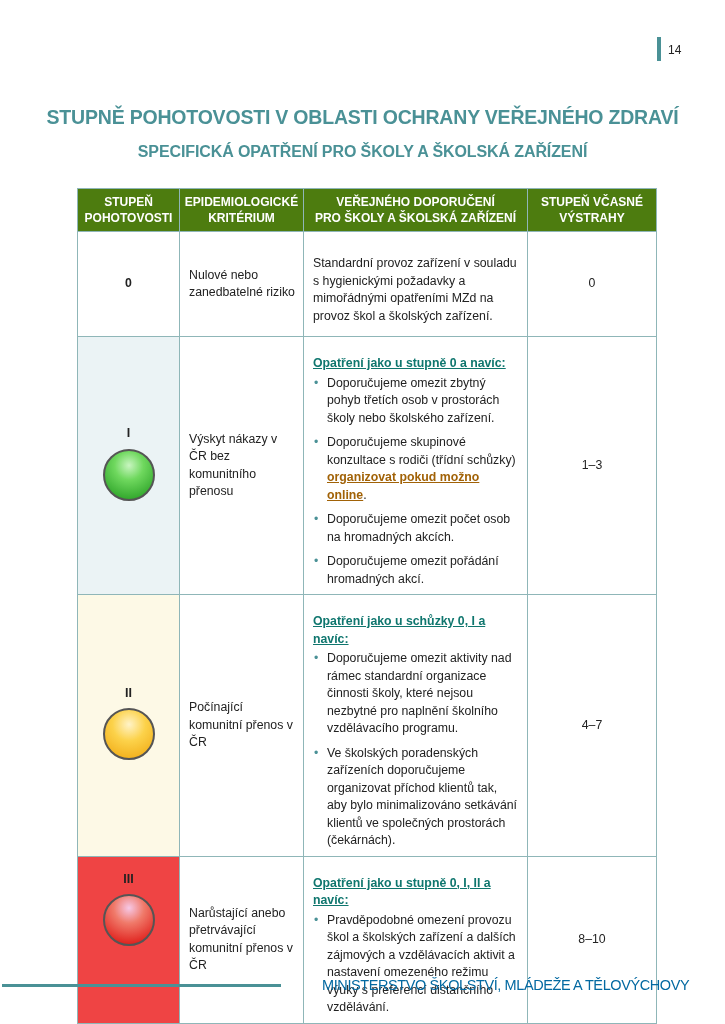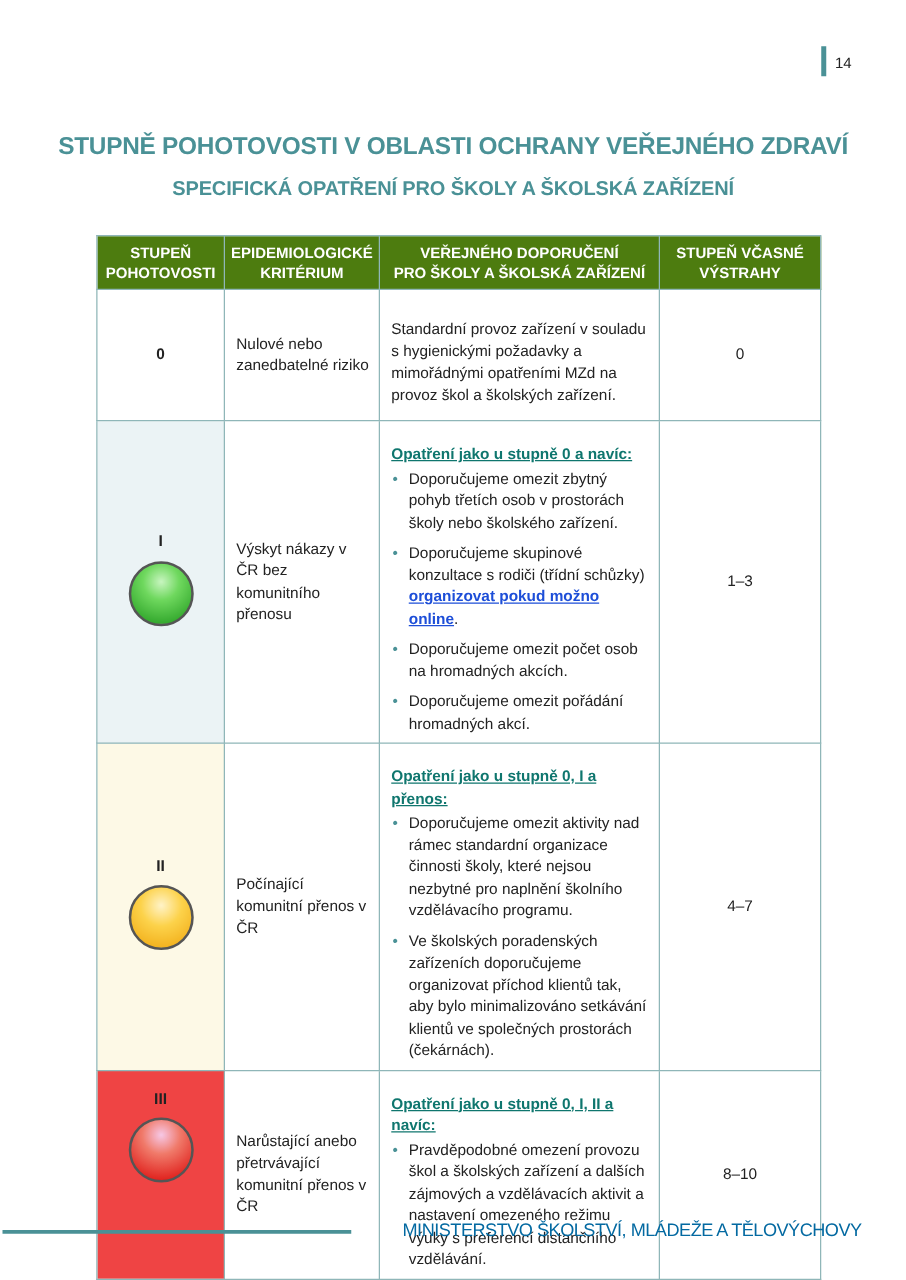--- a/index.html
+++ b/index.html
@@ -62,21 +62,21 @@
     .light.red { background: radial-gradient(circle at 50% 25%, #f6c8e6 0%, #f07a6a 35%, #e0201c 85%); }
     .recs-heading {
       color: #0f766e; font-weight: bold; text-decoration: underline; margin-bottom: 2px;
     }
     ul.bullets { list-style: none; margin: 0; padding: 0; }
     ul.bullets li { position: relative; padding-left: 14px; margin-bottom: 7px; }
     ul.bullets li:last-child { margin-bottom: 0; }
     ul.bullets li::before {
       content: "\2022"; position: absolute; left: 1px; top: 0; color: #4a9196;
     }
-    .link-inline { color: #1d4ed8; font-weight: bold; text-decoration: underline; }
+    .link-inline { color: #a16207; font-weight: bold; text-decoration: underline; }
     .footer-line {
       position: absolute; left: 2px; top: 984px; width: 279px; height: 3px; background: #4a9196;
     }
     .footer-text {
       position: absolute; left: 322px; top: 977px; font-size: 14.5px; color: #0369a1;
       letter-spacing: -0.4px;
     }
   </style>
 </head>
 <body>
@@ -126,21 +126,21 @@
       </td>
       <td class="warn">1–3</td>
     </tr>
     <tr class="r2">
       <td class="level">
         <span class="level-label">II</span>
         <span class="light yellow"></span>
       </td>
       <td class="criterion">Počínající komunitní přenos v ČR</td>
       <td class="recs">
-        <div class="recs-heading">Opatření jako u stupně 0, I a přenos:</div>
+        <div class="recs-heading">Opatření jako u schůzky 0, I a navíc:</div>
         <ul class="bullets">
           <li>Doporučujeme omezit aktivity nad rámec standardní organizace činnosti školy, které nejsou nezbytné pro naplnění školního vzdělávacího programu.</li>
           <li>Ve školských poradenských zařízeních doporučujeme organizovat příchod klientů tak, aby bylo minimalizováno setkávání klientů ve společných prostorách (čekárnách).</li>
         </ul>
       </td>
       <td class="warn">4–7</td>
     </tr>
     <tr class="r3">
       <td class="level" style="vertical-align:top;padding-top:14px;">
         <span class="level-label">III</span>

